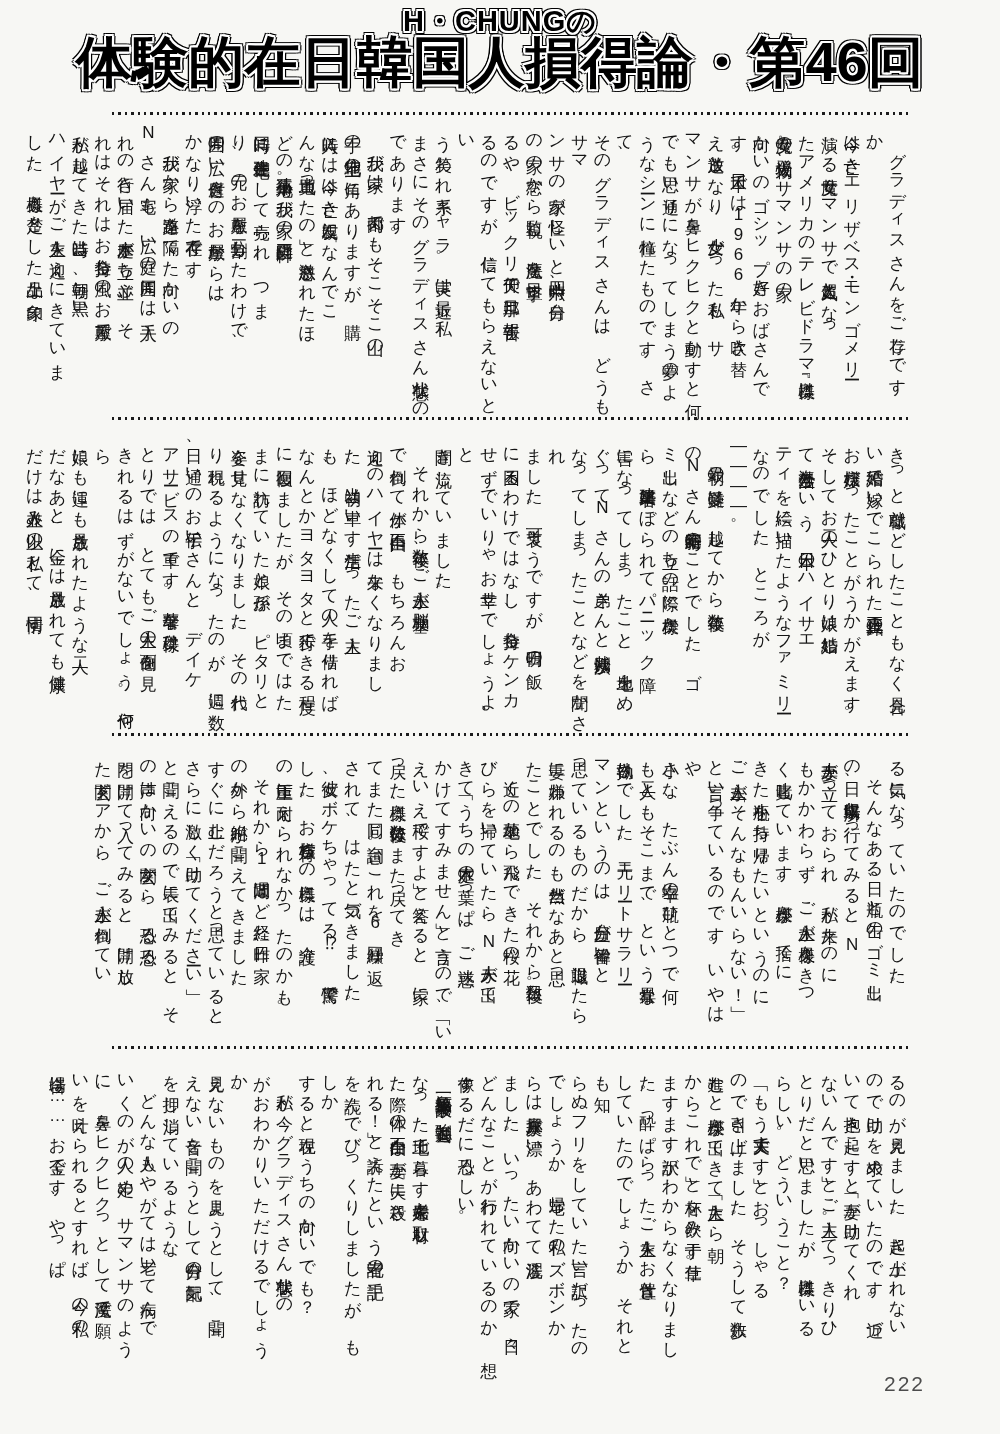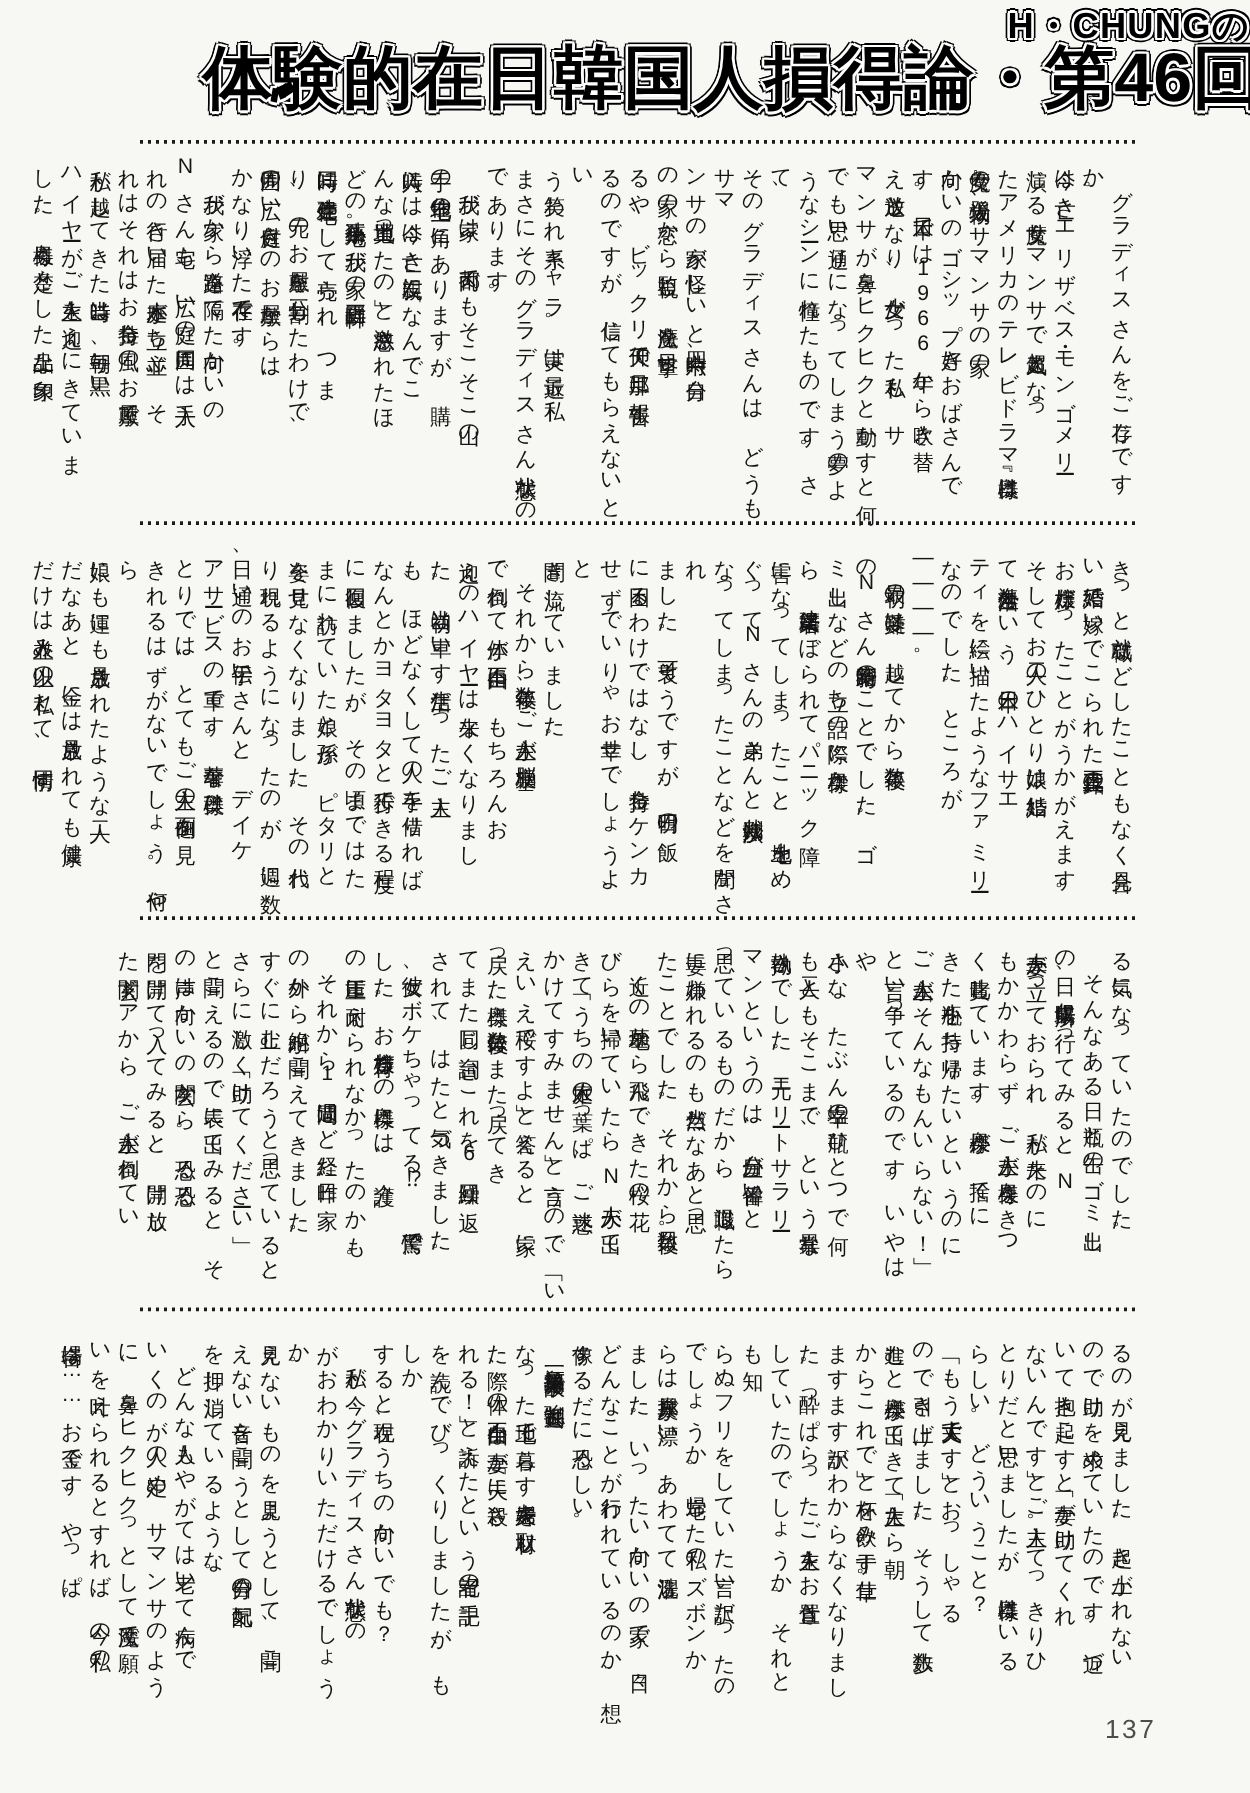--- a/index.html
+++ b/index.html
@@ -7,21 +7,21 @@
     position:relative;
     width:1000px;height:1434px;
     background:#f7f7f4;
     font-family:"Liberation Sans", sans-serif;
     color:#151515;
     overflow:hidden;
   }
   
   .masthead{
     position:absolute;top:6px;left:0;width:1000px;
-    text-align:right;z-index:2;line-height:1.05;
+    text-align:center;z-index:2;line-height:1.05;
   }
   .title-sub{
     font-size:29px;font-weight:bold;letter-spacing:1px;
   }
   .title-main{
     font-size:55px;font-weight:bold;letter-spacing:0px;
     white-space:nowrap;margin-top:-2px;
     transform:scaleX(1.02);transform-origin:center;
   }
   .outlined{
@@ -218,15 +218,15 @@
 がおわかりいただけるでしょうか。
 見えないものを見ようとして、聞こ
 えない音を聞こうとして自分の気配
 を押し消しているような。
 　どんな人もやがては老いて病んで
 いくのが人の定め。サマンサのよう
 に、鼻をヒクヒクっとして魔法で願
 いを叶えられるとすれば、今の私の
 場合は……お金です、やっぱ。</section>
 
-  <div class="page-number">137</div>
+  <div class="page-number">222</div>
 
 </div>
 
 </body></html>

